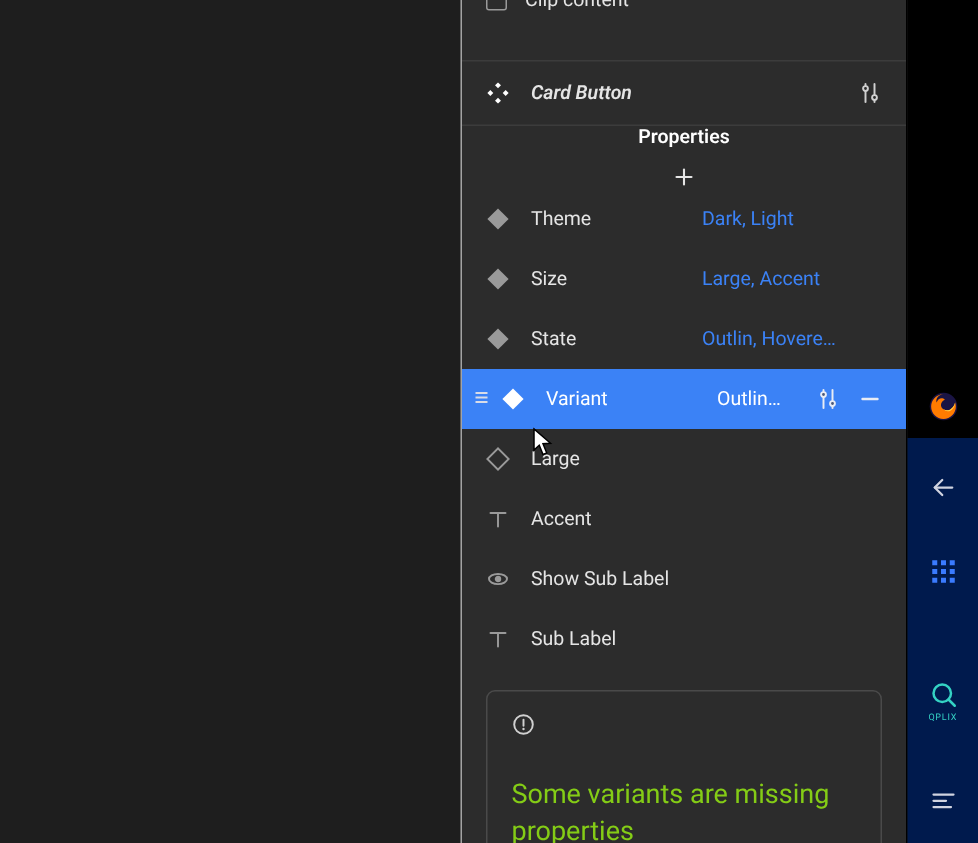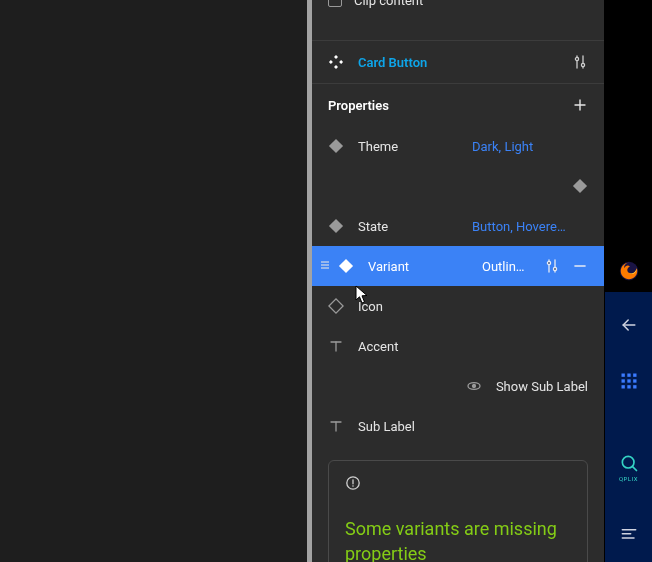--- a/index.html
+++ b/index.html
@@ -16,21 +16,21 @@
     position: absolute;
     left: 0; top: 0;
     width: 307px; height: 562px;
     background: #1e1e1e;
   }
   .panel {
     position: absolute;
     left: 307px; top: 0;
     width: 298px; height: 562px;
     background: #2c2c2c;
-    border-left: 5px solid #a3a3a3;
+    border-left: 1px solid #a3a3a3;
     border-right: 1px solid #000;
   }
   .right-strip {
     position: absolute;
     left: 605px; top: 0;
     width: 47px; height: 562px;
     background: #000;
   }
 
   
@@ -57,45 +57,46 @@
     height: 44px;
     padding: 0 16px;
     border-top: 1px solid #3c3c3c;
     border-bottom: 1px solid #3c3c3c;
     margin-top: 26px;
     gap: 14px;
   }
   .component-name {
     flex: 1;
     font-weight: 600;
-    color: #0ea5e9;
+    color: #e5e5e5;
     font-size: 13px;
+    font-style: italic;
   }
 
   
   .props-header {
     display: flex;
     align-items: center;
     height: 42px;
     padding: 0 16px;
+    flex-direction: column;
   }
   .props-title {
     flex: 1;
     font-weight: 600;
     color: #fff;
     font-size: 13px;
   }
 
   .prop-row {
     display: flex;
     align-items: center;
     height: 40px;
     padding: 0 16px;
     gap: 14px;
-    justify-content: flex-end;
   }
   .prop-row .name {
     width: 100px;
     color: #e5e5e5;
   }
   .prop-row .vals {
     flex: 1;
     color: #3b82f6;
     white-space: nowrap;
     overflow: hidden;
@@ -224,30 +225,32 @@
     <span class="name">Theme</span>
     <span class="vals">Dark, Light</span>
   </div>
 
   <div class="prop-row">
     <span class="icon">
       <svg viewBox="0 0 16 16">
           <rect x="3" y="3" width="10" height="10" transform="rotate(45 8 8)" fill="#9a9a9a"></rect>
         </svg>
     </span>
+    <span class="name">Size</span>
+    <span class="vals">Large, Accent</span>
   </div>
 
   <div class="prop-row">
     <span class="icon">
       <svg viewBox="0 0 16 16">
           <rect x="3" y="3" width="10" height="10" transform="rotate(45 8 8)" fill="#9a9a9a"></rect>
         </svg>
     </span>
     <span class="name">State</span>
-    <span class="vals">Button, Hovere…</span>
+    <span class="vals">Outlin, Hovere…</span>
   </div>
 
   <div class="prop-row selected">
     <span class="drag-handle">
       <svg viewBox="0 0 10 12" width="10" height="12" stroke="#d8dce8" stroke-width="1.2">
           <line x1="1" y1="3" x2="9" y2="3"></line>
           <line x1="1" y1="6" x2="9" y2="6"></line>
           <line x1="1" y1="9" x2="9" y2="9"></line>
         </svg>
     </span>
@@ -274,21 +277,21 @@
       </span>
     </span>
   </div>
 
   <div class="prop-row">
     <span class="icon">
       <svg viewBox="0 0 16 16">
           <rect x="3" y="3" width="10" height="10" transform="rotate(45 8 8)" fill="none" stroke="#9a9a9a" stroke-width="1.3"></rect>
         </svg>
     </span>
-    <span class="name">Icon</span>
+    <span class="name">Large</span>
     <span class="vals"></span>
   </div>
 
   <div class="prop-row">
     <span class="icon">
       <svg viewBox="0 0 16 16" stroke="#9a9a9a" stroke-width="1.3" fill="none" stroke-linecap="round">
           <line x1="3" y1="4" x2="13" y2="4"></line>
           <line x1="8" y1="4" x2="8" y2="13"></line>
         </svg>
     </span>

